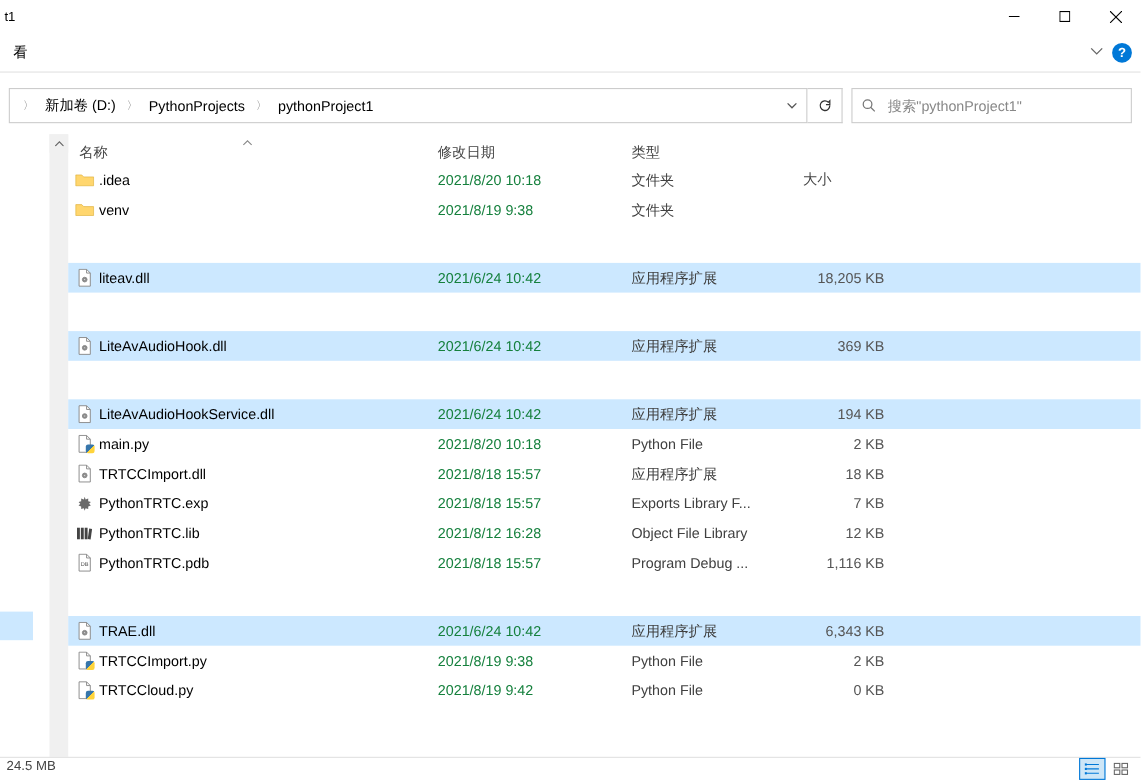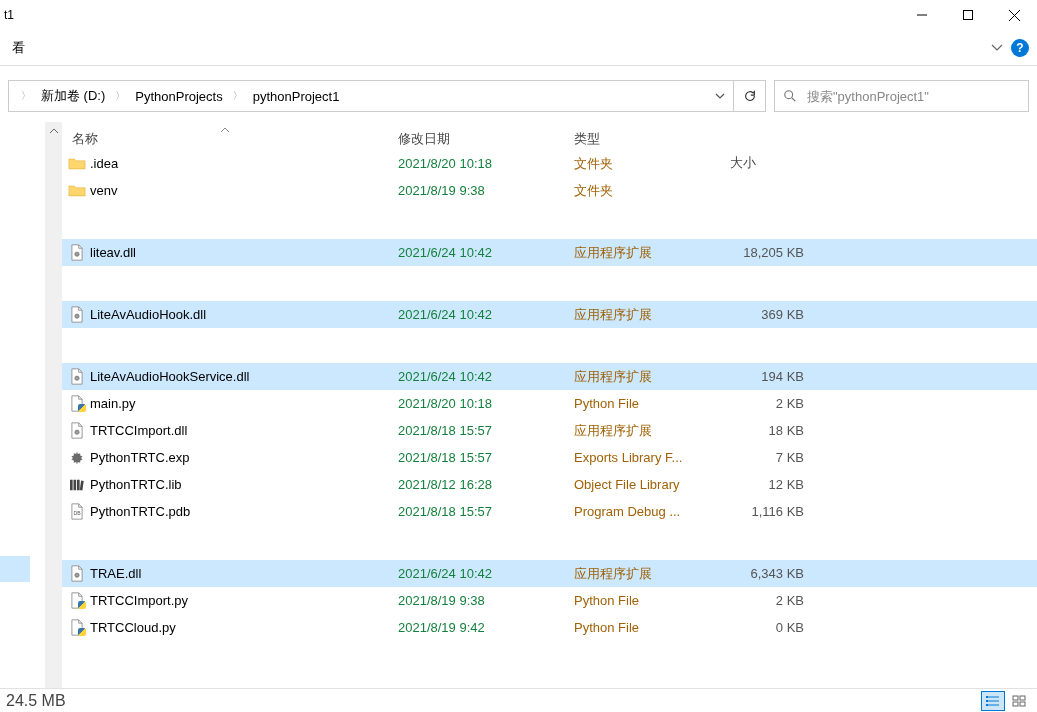--- a/index.html
+++ b/index.html
@@ -166,21 +166,21 @@
     background: #cce8ff;
     margin-top: 35px;
   }
   .row .cell-name {
     width: 326px;
     display: flex; align-items: center;
     gap: 4px;
     padding-left: 6px;
   }
   .row .cell-date { width: 176px; padding-left: 10px; color: #15803d; }
-  .row .cell-type { width: 156px; padding-left: 10px; color: #a16207; white-space: nowrap; overflow: hidden; text-overflow: ellipsis; }
+  .row .cell-type { width: 156px; padding-left: 10px; color: #404040; white-space: nowrap; overflow: hidden; text-overflow: ellipsis; }
   .row .cell-size { width: 90px; text-align: right; color: #555; padding-right: 6px; }
   .fname { color: #000; }
   .ico {
     width: 18px; height: 18px;
     display: inline-flex; align-items: center; justify-content: center;
     font-size: 14px;
     flex-shrink: 0;
   }
   .ico-folder { color: #ffd66e; }
   .ico-folder svg { fill: #ffd66e; stroke: #d4a017; stroke-width: 0.5; }
@@ -194,23 +194,22 @@
   }
   .ico-gear svg { fill: #6a6a6a; }
   .ico-lib svg { fill: #444; }
   .ico-pdb svg { fill: #fff; stroke: #888; }
   .statusbar {
     position: absolute;
     bottom: 0; left: 0; right: 0;
     height: 24px;
     border-top: 1px solid #e1e1e1;
     display: flex;
-    align-items: center;
     padding: 0 6px;
-    font-size: 16px;
+    font-size: 12px;
     color: #444;
     background: #fff;
     margin-top: 16px;
   }
   .statusbar .right {
     margin-left: auto;
     display: flex;
     gap: 2px;
   }
   .view-btn {

